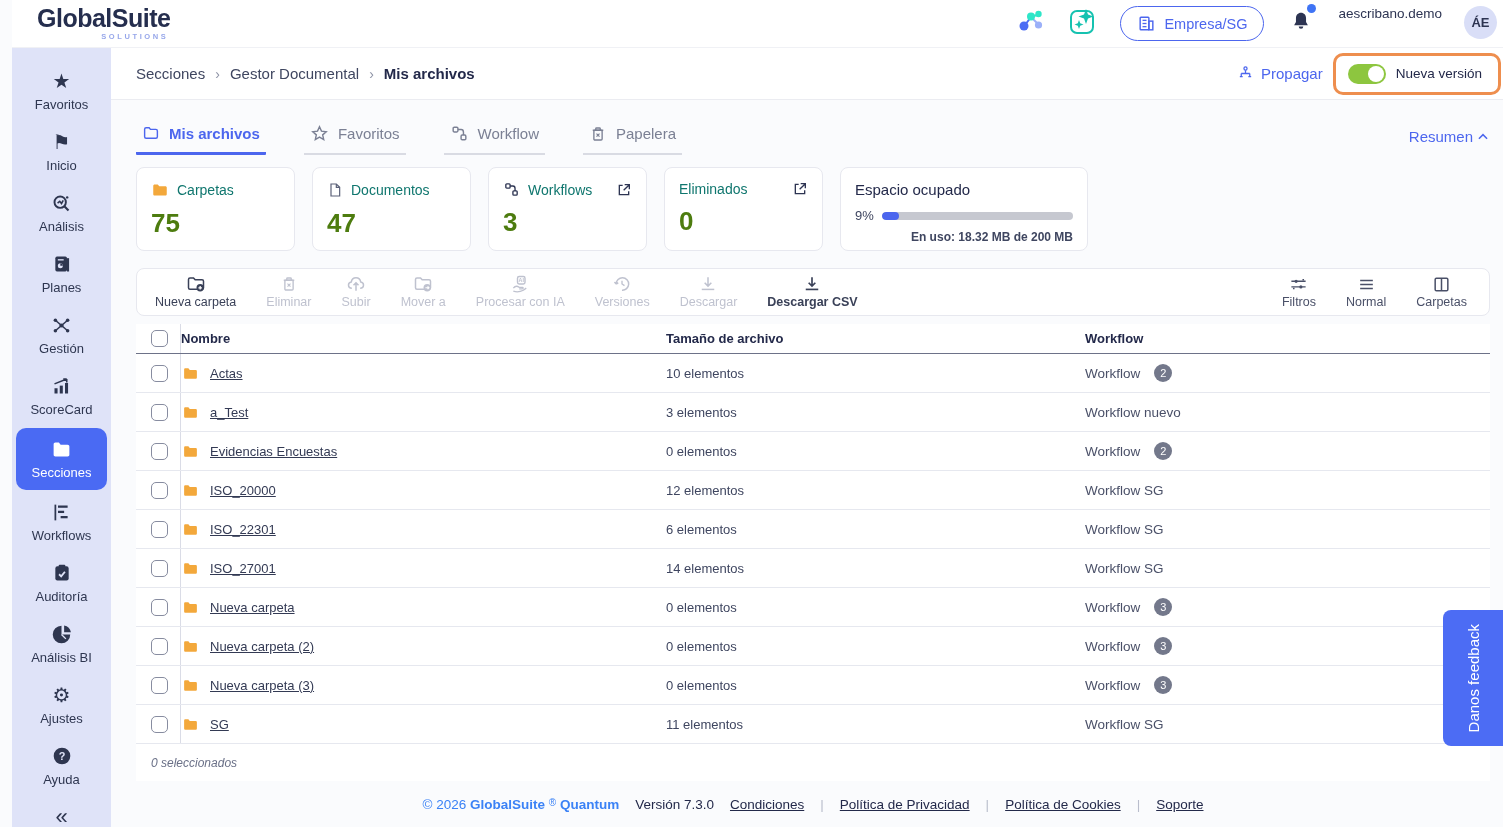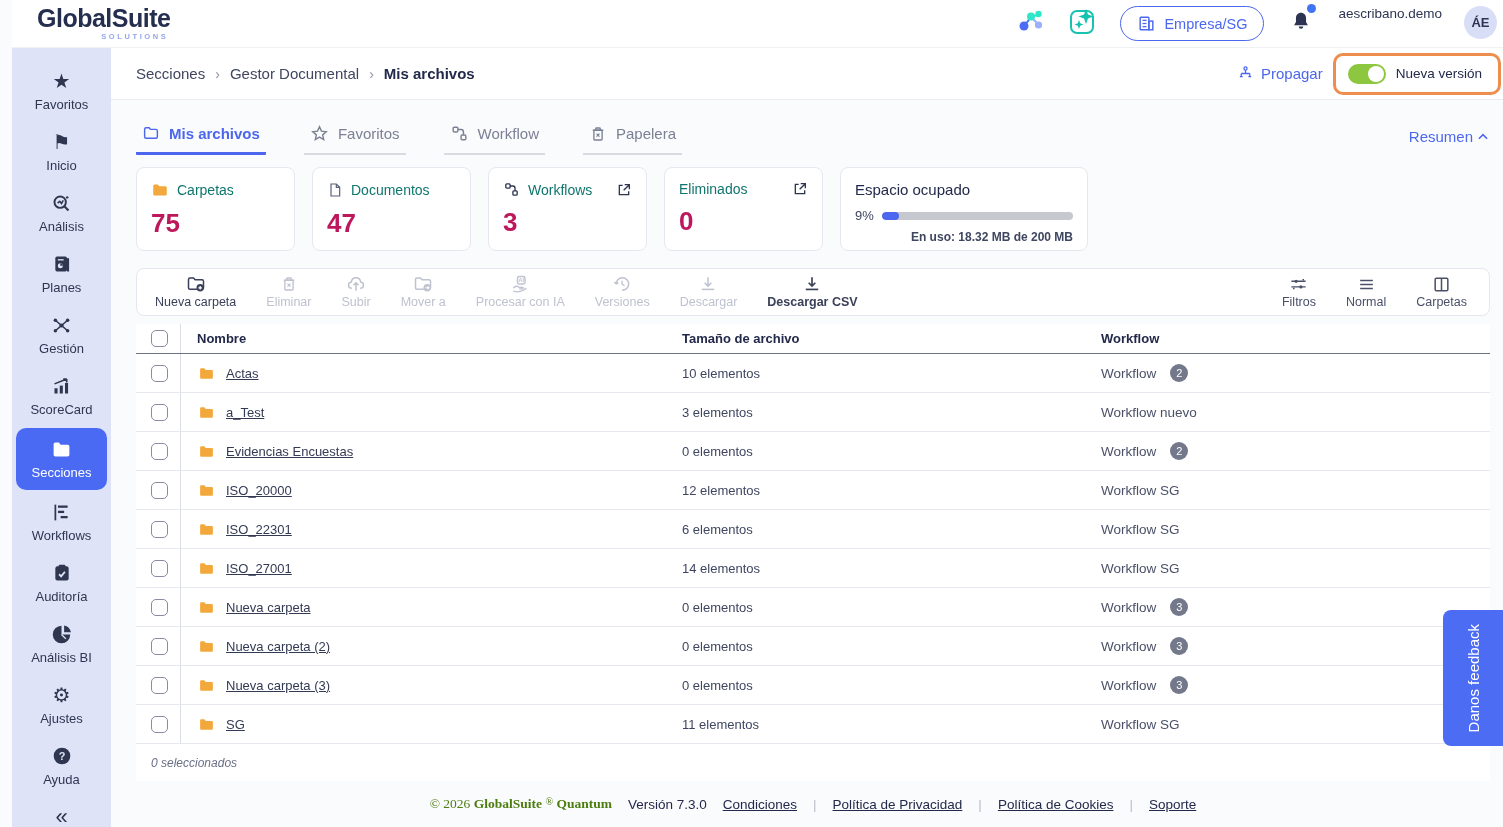--- a/index.html
+++ b/index.html
@@ -49,53 +49,53 @@
   .tabs { display:flex; gap:38px; }
   .tab { display:flex; align-items:center; gap:9px; font-size:15px; color:#7b8094; padding:0 6px 10px 6px; border-bottom:2px solid #d9dbe3; cursor:pointer; }
   .tab.active { color:#4c66ee; font-weight:700; border-bottom:3px solid #4c66ee; border-radius:0 0 1px 1px; }
   .resumen { display:flex; align-items:center; gap:3px; color:#4c66ee; font-size:15px; cursor:pointer; padding-bottom:10px; }
 
   
   .cards-row { display:flex; gap:17px; margin-top:12px; }
   .card { background:#ffffff; border:1px solid #e7e8ef; border-radius:8px; width:159px; height:84px; padding:13px 14px; }
   .card-head { display:flex; align-items:center; gap:8px; font-size:14px; color:#0f766e; }
   .card-head .grow { flex:1; }
-  .card-value { font-size:26px; font-weight:600; color:#be185d; margin-top:9px; }
+  .card-value { font-size:26px; font-weight:600; color:#4d7c0f; margin-top:9px; }
   .card.space { width:248px; }
   .space-title { font-size:15px; color:#23294a; }
   .space-row { display:flex; align-items:center; gap:8px; margin-top:10px; }
   .space-pct { font-size:13px; color:#3f4660; }
   .space-track { flex:1; height:8px; border-radius:4px; background:#c6c8d0; position:relative; overflow:hidden; }
   .space-fill { position:absolute; left:0; top:0; bottom:0; border-radius:4px; background:#4c66ee; }
   .space-usage { font-size:12px; color:#3f4660; font-weight:600; text-align:right; margin-top:7px; }
 
   
   .toolbar { background:#ffffff; border:1px solid #e7e8ef; border-radius:8px; margin-top:17px; height:48px; display:flex; align-items:center; justify-content:space-between; padding:0 22px 0 18px; }
   .tb-group { display:flex; align-items:flex-start; gap:30px; }
   .tb-btn { display:flex; flex-direction:column; align-items:center; gap:2px; font-size:12.5px; color:#3a4158; cursor:pointer; line-height:1.1; }
   .tb-btn.disabled { color:#bfc2cf; cursor:default; }
   .tb-btn svg { display:block; }
 
   
   .table-wrap { background:#ffffff; margin-top:8px; }
   .trow { display:grid; grid-template-columns:44px 486px 419px 1fr; align-items:center; height:39px; border-bottom:1px solid #e6e8ef; }
   .trow.head { height:30px; border-bottom:1px solid #6d7288; font-weight:700; font-size:13px; color:#23294a; }
-  .cell { padding-left:16px; display:flex; align-items:center; gap:10px; height:100%; }
+  .cell { padding-left:0; display:flex; align-items:center; gap:10px; height:100%; }
   .cell.first { padding-left:15px; }
   .cell.named { border-left:1px solid #dadce6; }
   .checkbox { width:17px; height:17px; border:1.5px solid #878ca0; border-radius:5px; background:#fff; cursor:pointer; }
   .name-link { font-size:13px; color:#333a54; text-decoration:underline; cursor:pointer; }
   .size-text { font-size:13px; color:#3f4660; }
   .wf-text { font-size:13.5px; color:#4a5068; }
   .badge { width:18px; height:18px; border-radius:50%; background:#73788b; color:#fff; font-size:11px; display:inline-flex; align-items:center; justify-content:center; margin-left:4px; }
   .selected-note { font-size:12px; font-style:italic; color:#6a7087; padding:12px 0 12px 15px; background:#fff; }
 
   
   .footer { height:46px; display:flex; align-items:center; justify-content:center; gap:16px; font-size:13.5px; color:#23294a; }
-  .foot-brand { color:#4d7c0f;font-family:Liberation Serif, serif; }
+  .foot-brand { color:#3b82f6; }
   .foot-brand b { font-weight:800; }
   .foot-link { text-decoration:underline; cursor:pointer; color:#23294a; }
   .foot-div { color:#b9bdcc; }
 
   
   .feedback { position:fixed; right:0; top:610px; width:60px; height:136px; background:#4c6cf4; border-radius:8px 0 0 8px; display:flex; align-items:center; justify-content:center; cursor:pointer; z-index:50; }
   .feedback span { writing-mode:vertical-rl; transform:rotate(180deg); color:#ffffff; font-size:15px; }
 
   svg { flex-shrink:0; }
 </style>

